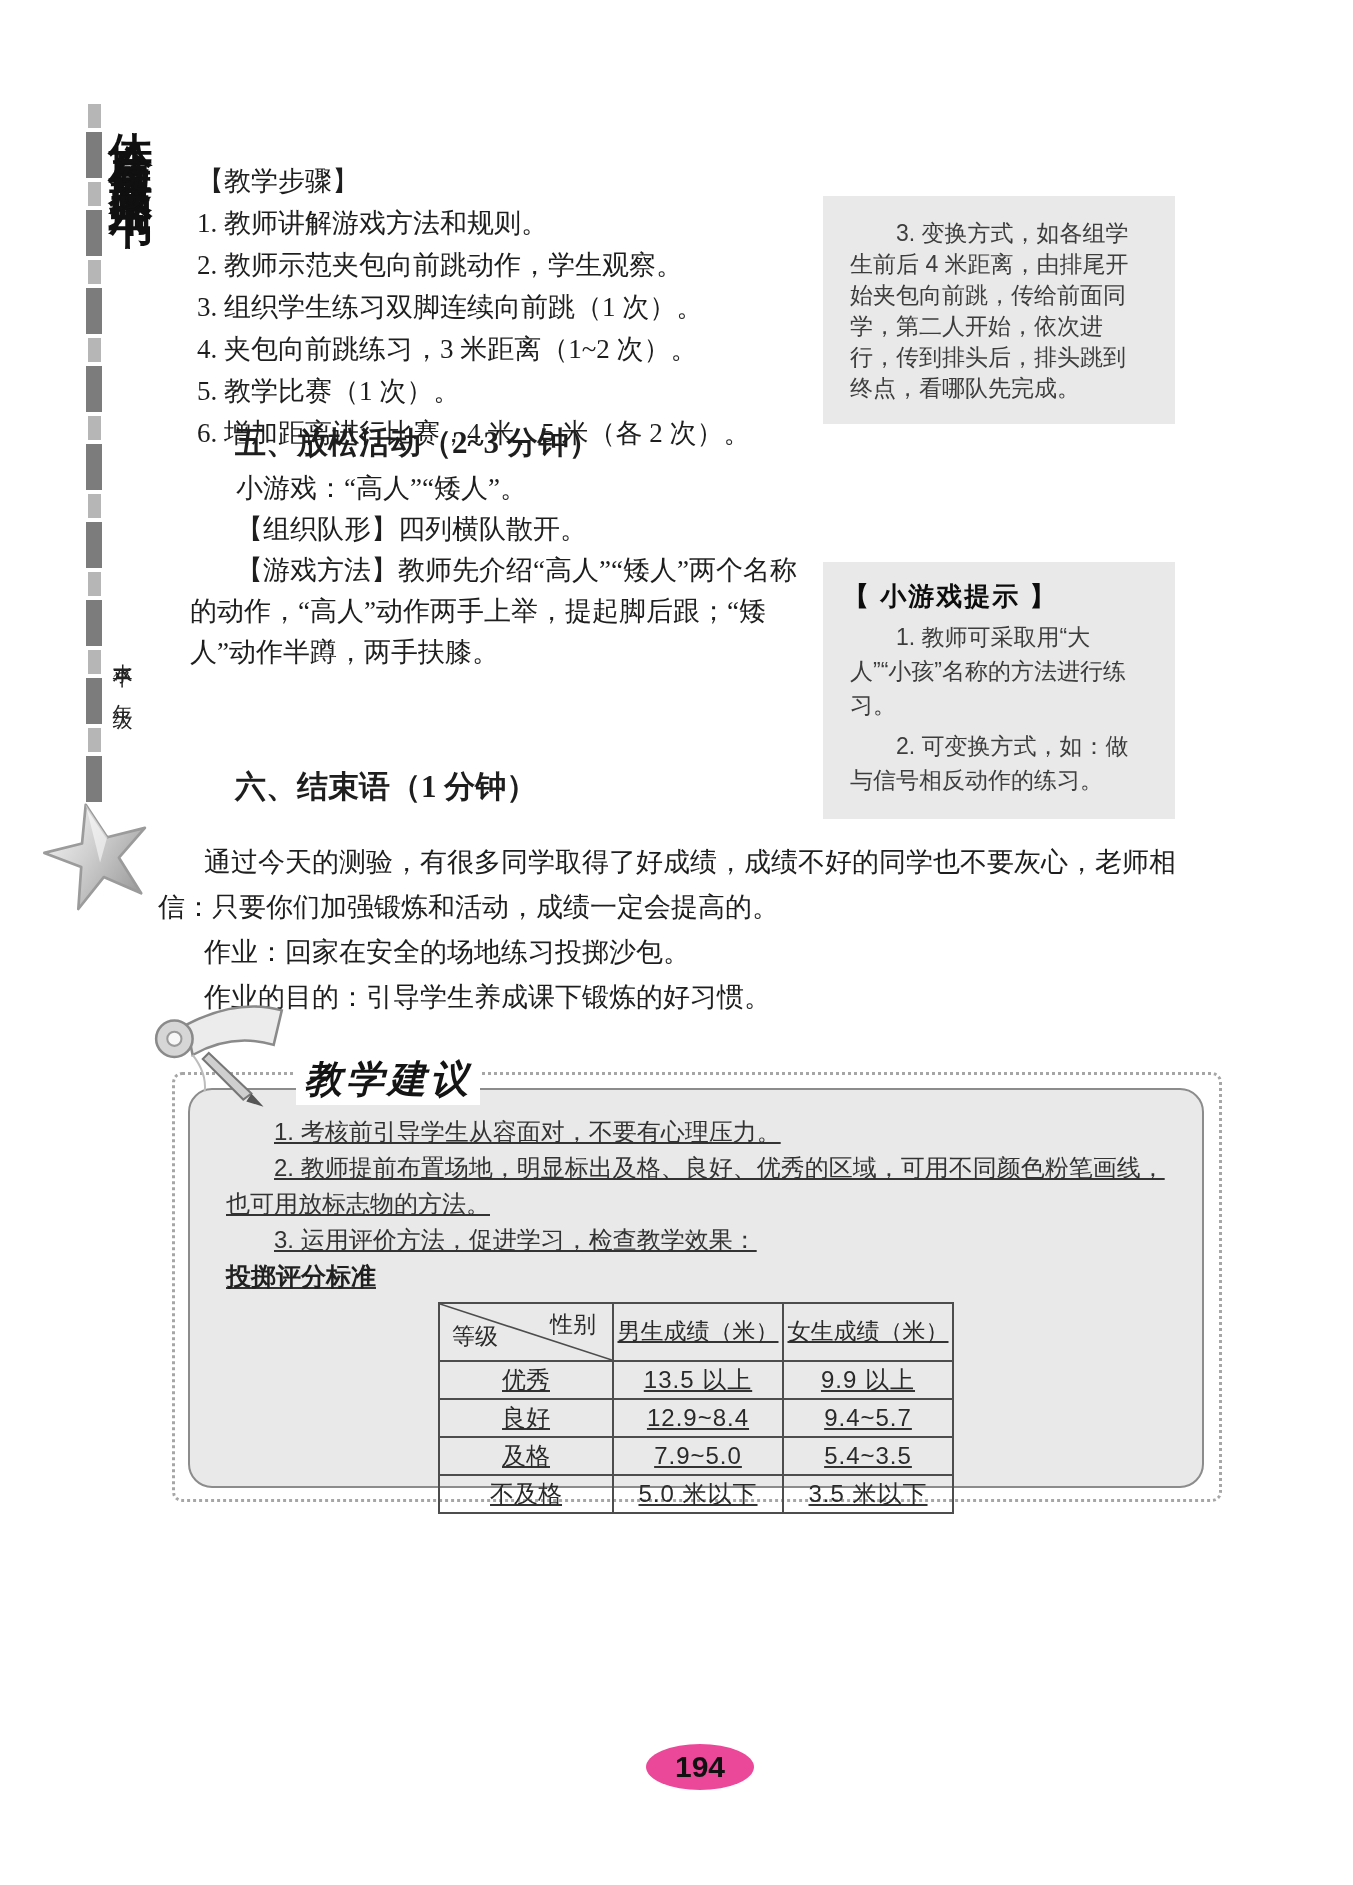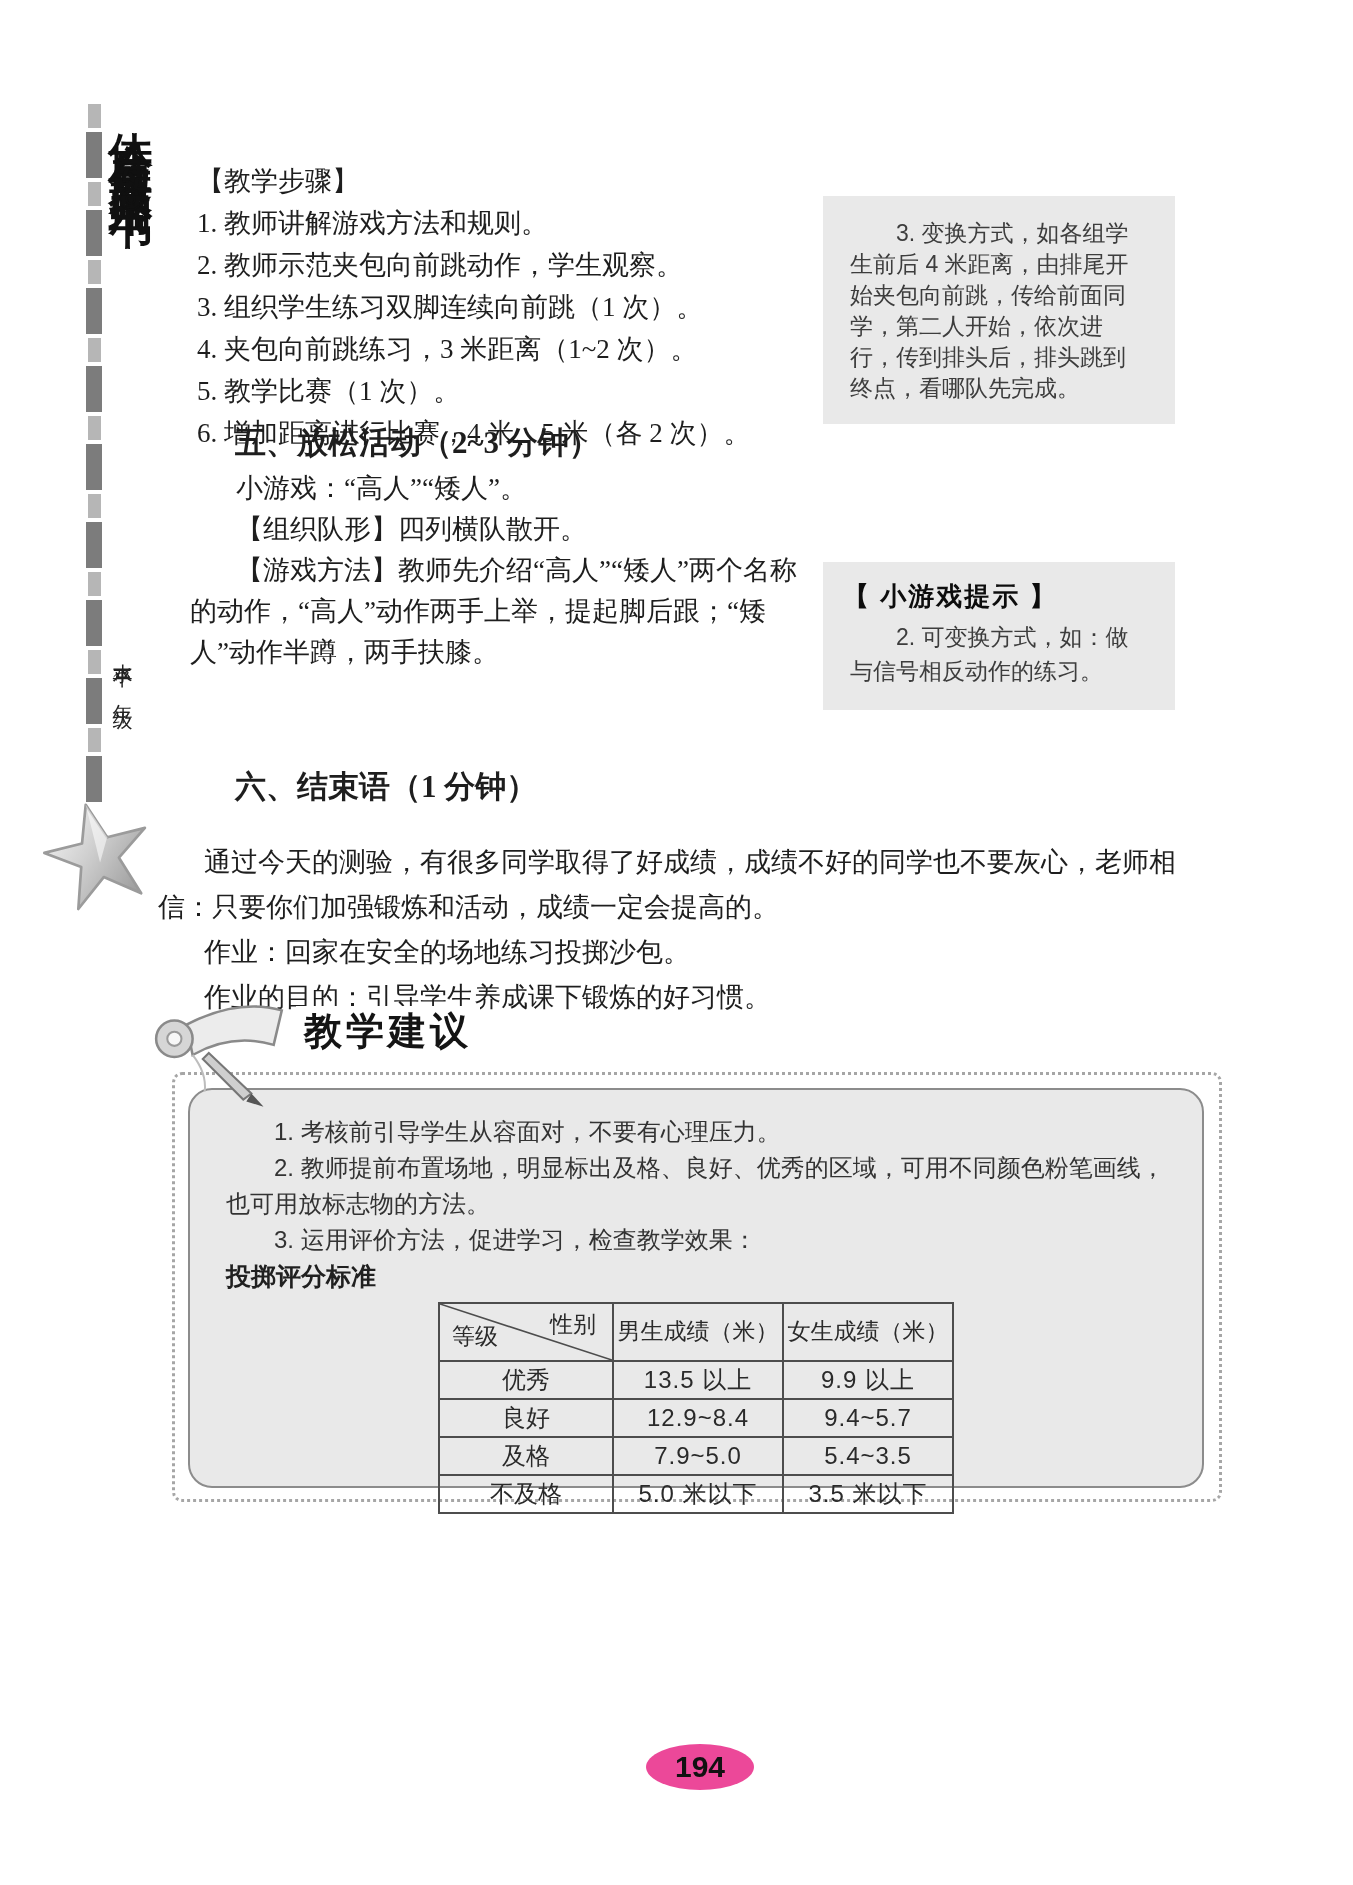--- a/index.html
+++ b/index.html
@@ -45,26 +45,26 @@
   .relax p{margin:0;text-indent:46px;}
   .closing{left:158px;top:840px;width:1040px;font-size:27px;line-height:45px;}
   .closing p{margin:0;text-indent:46px;}
 
   
   .sugg-outer{left:172px;top:1072px;width:1044px;height:424px;border:3px dotted #a6a6a6;border-radius:10px;}
   .sugg-inner{
     left:188px;top:1088px;width:1016px;height:400px;box-sizing:border-box;
     background:#e9e9e9;border:2px solid #8c8c8c;border-radius:24px;
     padding:24px 36px 10px;font-family:"Liberation Sans",sans-serif;color:#333;
-    font-size:24px;line-height:36px;
+    font-size:24px;line-height:36px;text-decoration:underline;
   }
   .sugg-inner p{margin:0;text-indent:2em;}
   .sugg-header{
-    left:296px;top:1006px;font-size:38px;font-weight:700;letter-spacing:4px;
-    font-family:"Liberation Sans",sans-serif;color:#141414;background:#fff;padding:0 8px;
+    left:296px;top:1054px;font-size:38px;font-weight:700;letter-spacing:4px;
+    font-family:"Liberation Sans",sans-serif;color:#141414;background:#fff;padding:0 8px;font-style:italic;
   }
   .sugg-icon{left:146px;top:994px;width:152px;height:124px;}
 
   
   .tbl-title{text-align:left;font-weight:700;font-size:25px;margin-top:4px;text-indent:0 !important;color:#202020;}
   table.score{border-collapse:collapse;margin:8px auto 0;table-layout:fixed;}
   .score td,.score th{border:2px solid #4d4d4d;text-align:center;padding:0;font-weight:400;}
   .score .c0{width:172px;}
   .score .c1{width:168px;}
   .score .c2{width:168px;}
@@ -145,20 +145,21 @@
 <div class="abs h5">五、放松活动（2~3 分钟）</div>
 
 <div class="abs relax">
   <p>小游戏：“高人”“矮人”。</p>
   <p>【组织队形】四列横队散开。</p>
   <p>【游戏方法】教师先介绍“高人”“矮人”两个名称的动作，“高人”动作两手上举，提起脚后跟；“矮人”动作半蹲，两手扶膝。</p>
 </div>
 
 <div class="abs sidebox sidebox2">
   <p class="bh">【 小游戏提示 】</p>
+  <p>1. 教师可采取用“大人”“小孩”名称的方法进行练习。</p>
   <p>2. 可变换方式，如：做与信号相反动作的练习。</p>
 </div>
 
 <div class="abs h6">六、结束语（1 分钟）</div>
 
 <div class="abs closing">
   <p>通过今天的测验，有很多同学取得了好成绩，成绩不好的同学也不要灰心，老师相信：只要你们加强锻炼和活动，成绩一定会提高的。</p>
   <p>作业：回家在安全的场地练习投掷沙包。</p>
   <p>作业的目的：引导学生养成课下锻炼的好习惯。</p>
 </div>

